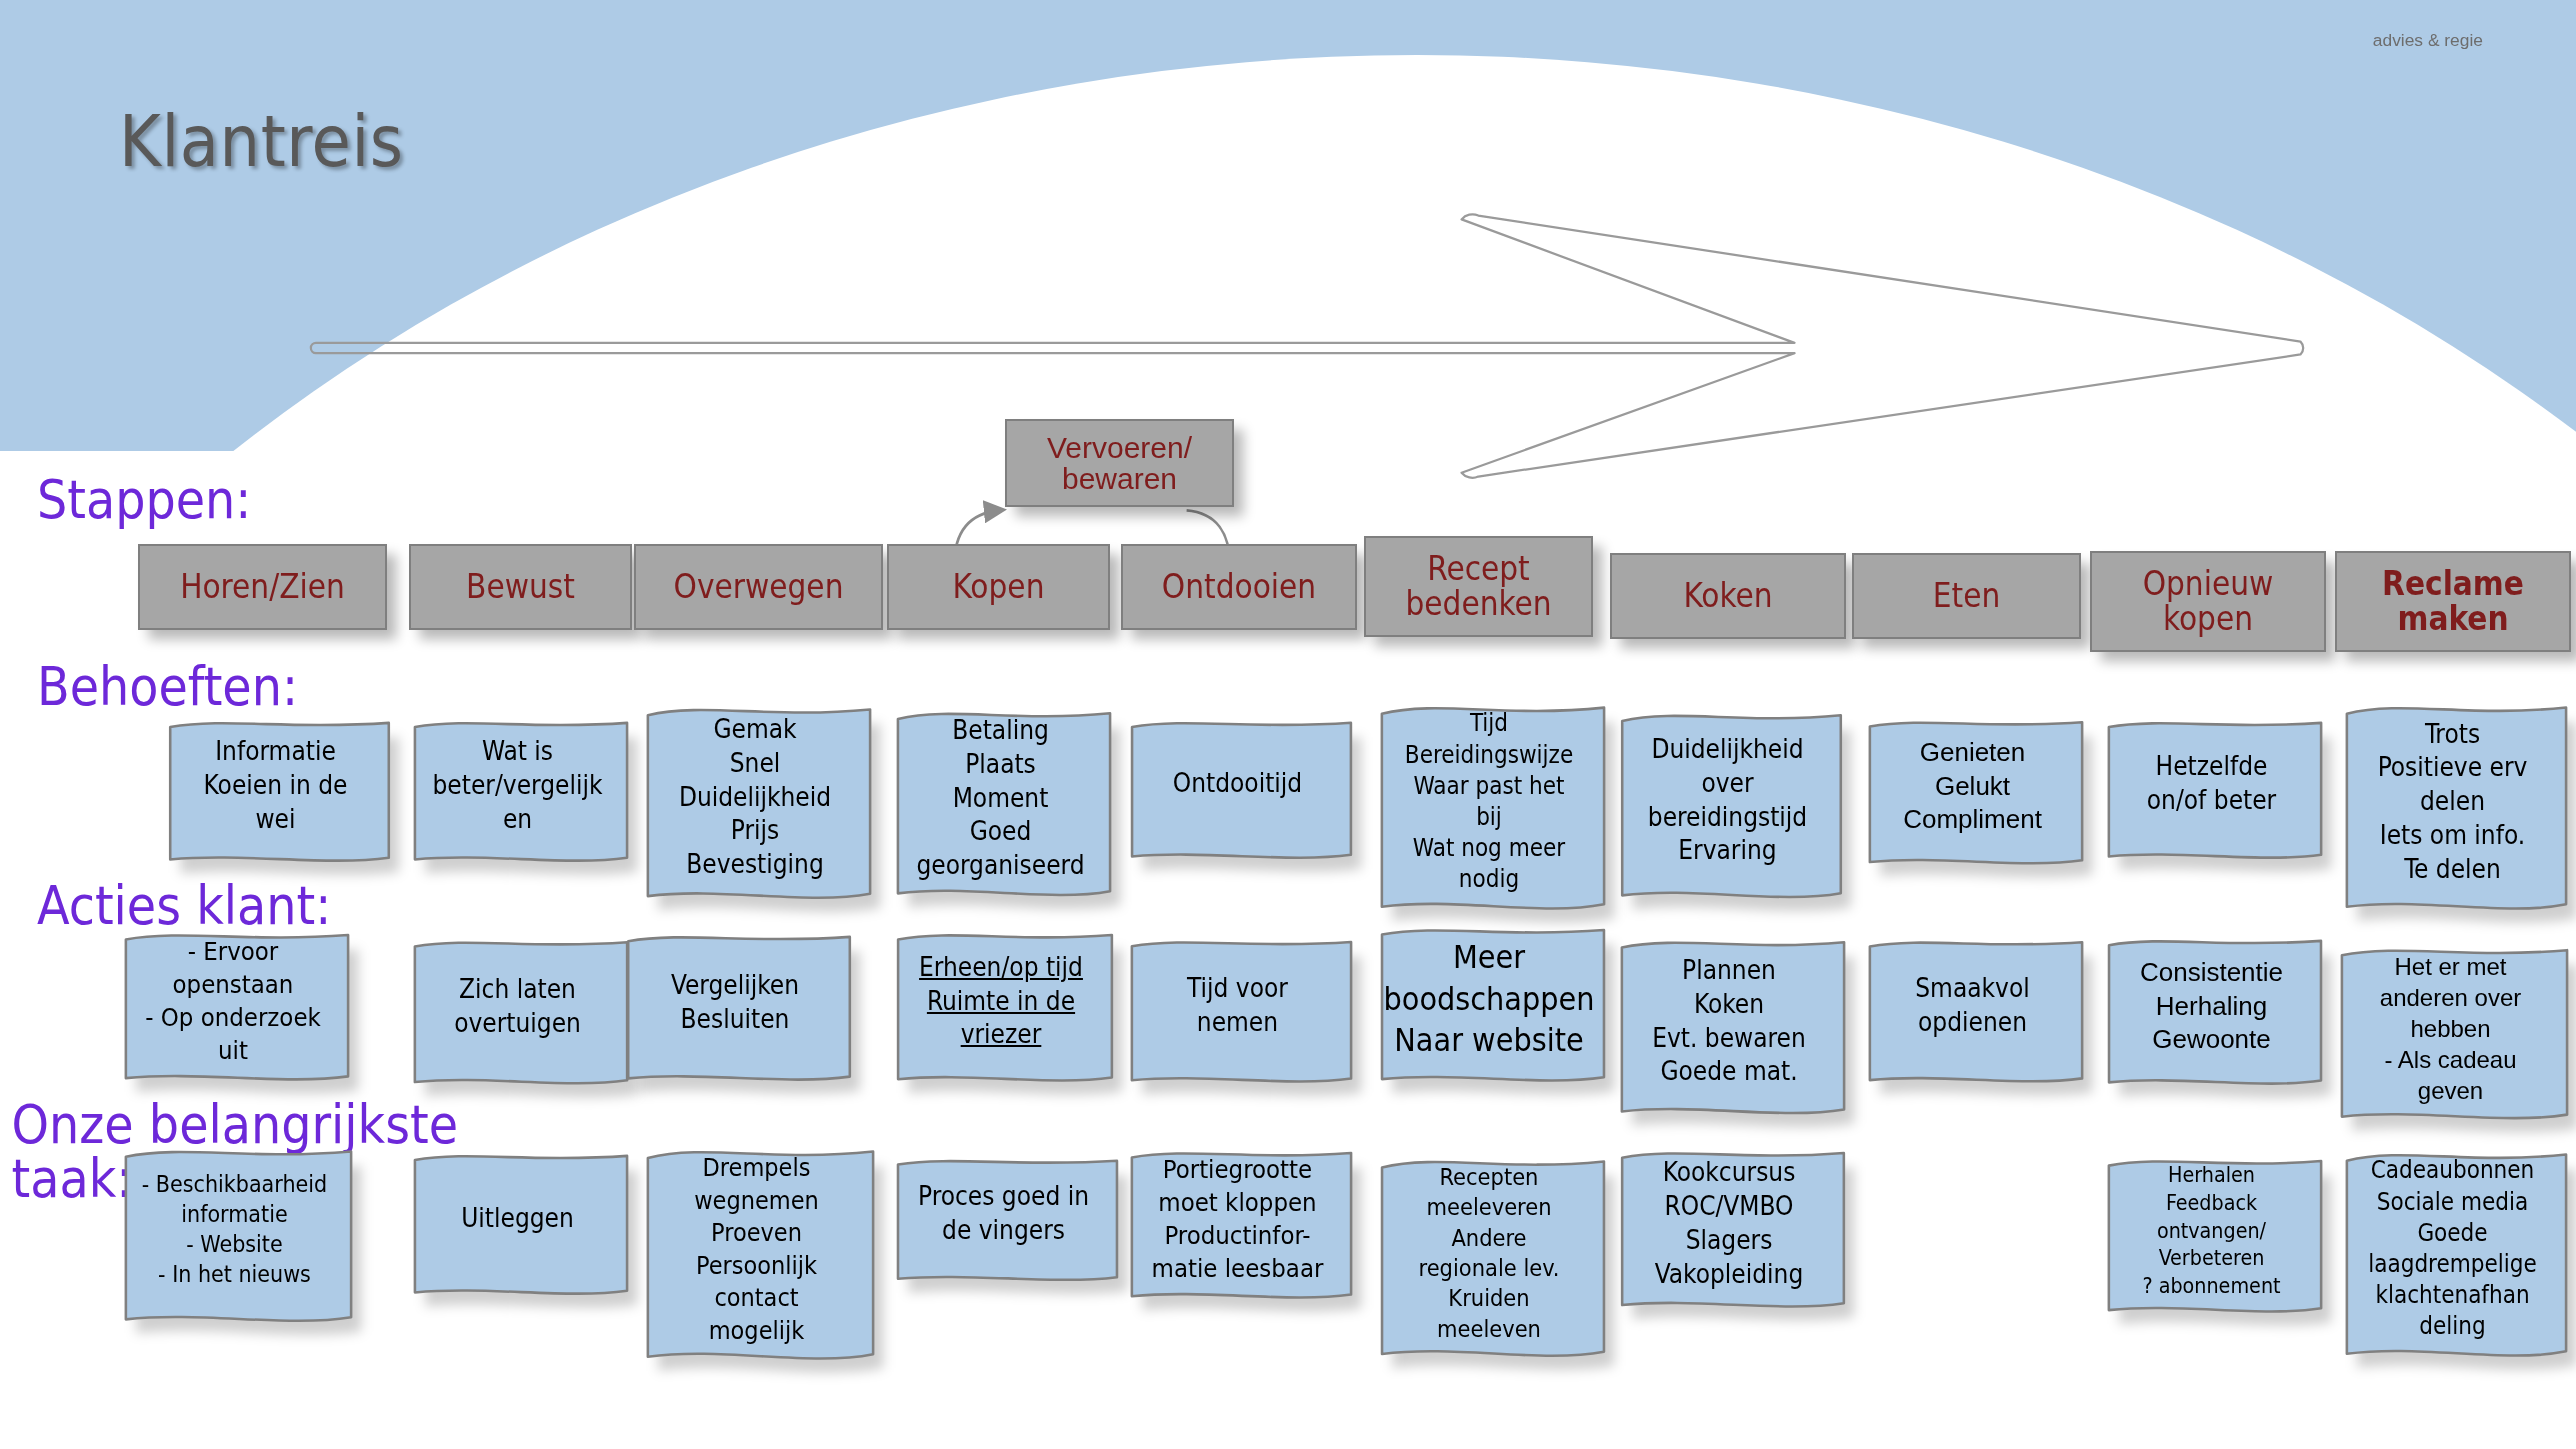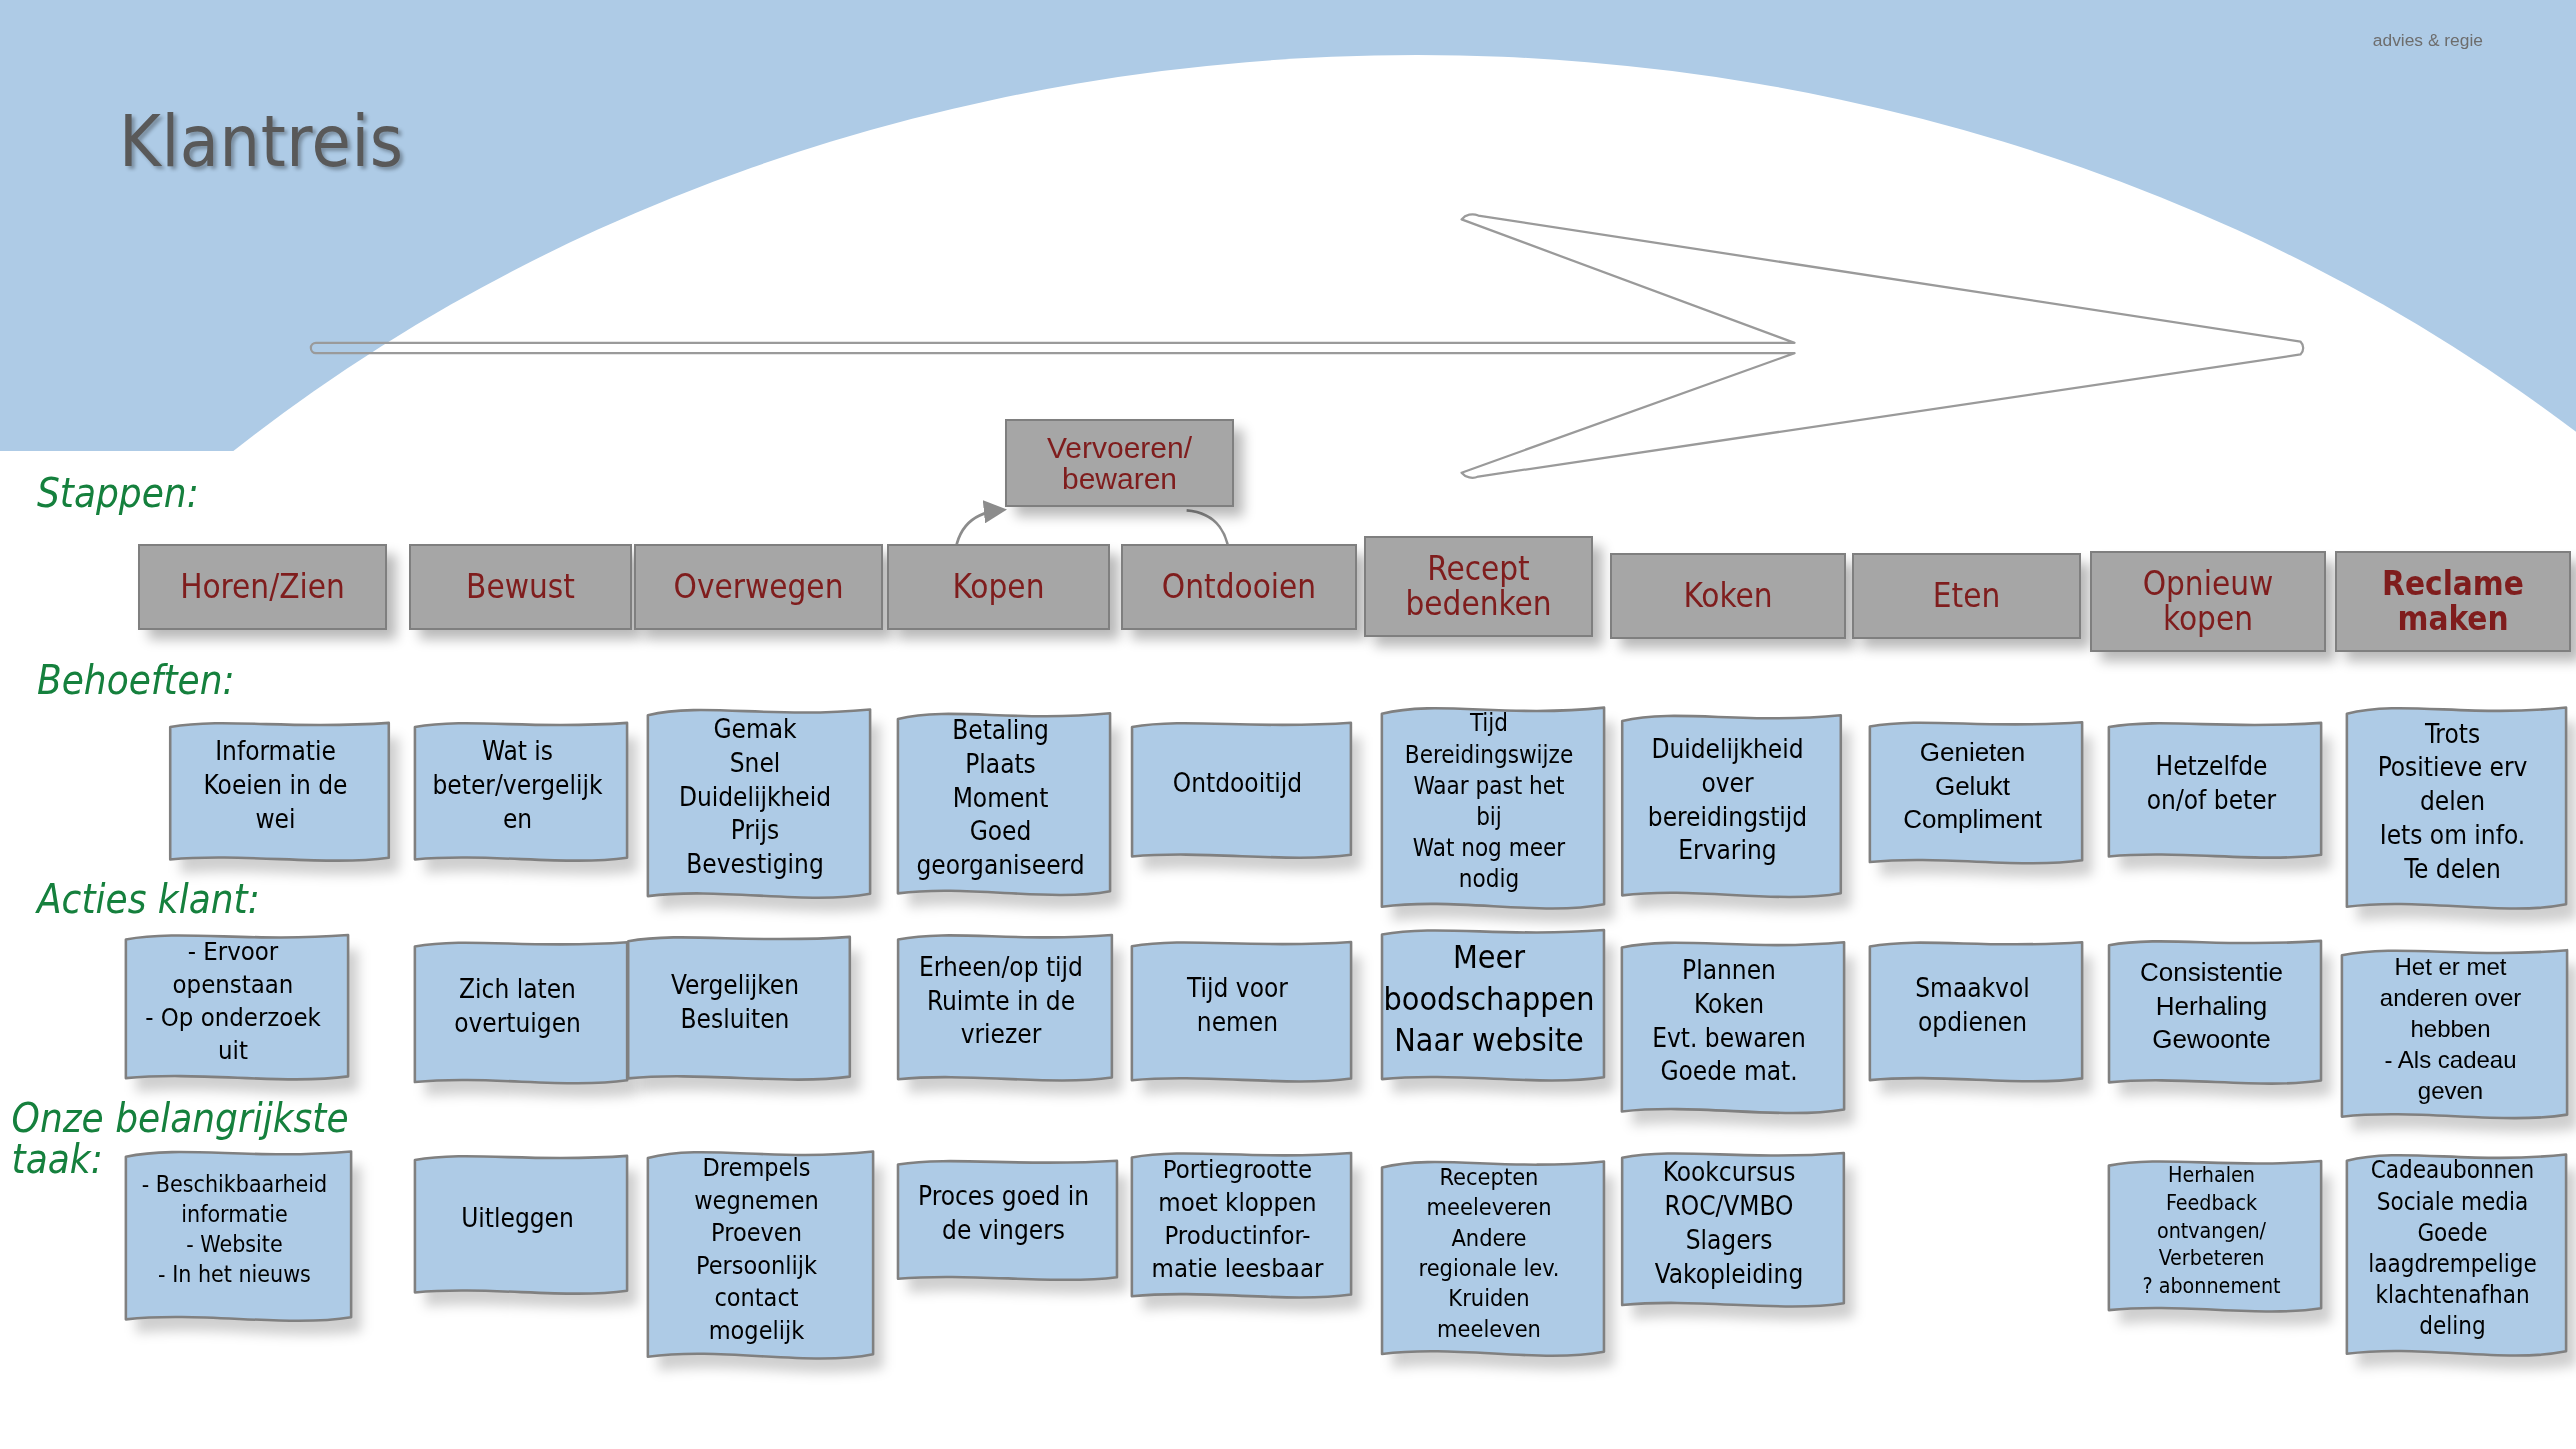--- a/index.html
+++ b/index.html
@@ -20,22 +20,22 @@
   #logo{position:absolute;right:35px;top:33px;text-align:right;color:#595959;}
   #logo .logo-main{font-size:48px;font-weight:300;line-height:.95;
       font-family:"Liberation Sans","DejaVu Sans",sans-serif;}
   #logo .puzzle{display:inline-block;vertical-align:7.7px;margin-left:2.6px;}
   #logo .logo-sub{font-size:17.4px;color:#6d6d6d;margin-top:-2.6px;margin-right:58px;}
 
   
   #big-arrow{position:absolute;left:309px;top:213px;width:2003px;height:270px;}
 
   
-  .row-label{position:absolute;font-size:40px;color:#15803d;line-height:1.02;
-      font-family:"Liberation Sans Narrow","DejaVu Sans Condensed","Liberation Sans",sans-serif;font-style:italic;}
+  .row-label{position:absolute;font-size:53px;color:#6d28d9;line-height:1.02;
+      font-family:"Liberation Sans Narrow","DejaVu Sans Condensed","Liberation Sans",sans-serif;}
   #label-stappen{left:37px;top:473px;}
   #label-behoeften{left:37px;top:660px;}
   #label-acties{left:37px;top:879px;}
   #label-taak{left:11.6px;top:1098px;}
 
   
   .step{position:absolute;background:#a6a6a6;border:2.6px solid #7f7f7f;
         color:#7f1d1d;display:flex;align-items:center;justify-content:center;
         text-align:center;line-height:1.04;font-size:31px;
         box-shadow:10.3px 10.3px 11.6px rgba(0,0,0,.28);
@@ -252,21 +252,21 @@
       <div class="note-text" style="top: 0px; height: 147px; font-size: 26px;">Vergelijken
 Besluiten</div>
     </div>
     <div class="note" style="left: 894px; top: 927px; width: 214px; height: 149px;">
       <svg width="240" height="179" viewBox="-6 -10 372 278">
         <path d="M0,9.28 C 83,-6.4959999999999996 182.60000000000002,13.919999999999998 332,2.32
           L332,223.648 C 239.04,237.568 109.56,215.296 0,226.432 Z" transform="translate(16,22)" fill="rgba(0,0,0,0.19)" filter="blur(9px)" style="filter: blur(9px);"></path>
         <path d="M0,9.28 C 83,-6.4959999999999996 182.60000000000002,13.919999999999998 332,2.32
           L332,223.648 C 239.04,237.568 109.56,215.296 0,226.432 Z" fill="#aecbe6" stroke="#808080" stroke-width="4" stroke-linejoin="round"></path>
       </svg>
-      <div class="note-text" style="top: 0px; height: 149px; font-size: 26px;">Erheen/op tijd
+      <div class="note-text" style="top: 0px; height: 149px; font-size: 26px; text-decoration: underline;">Erheen/op tijd
 Ruimte in de
 vriezer</div>
     </div>
     <div class="note" style="left: 1128px; top: 934px; width: 219px; height: 143px;">
       <svg width="245" height="173" viewBox="-6 -10 380 268">
         <path d="M0,8.88 C 85,-6.216 187.00000000000003,13.32 340,2.22
           L340,214.008 C 244.79999999999998,227.328 112.2,206.016 0,216.672 Z" transform="translate(16,22)" fill="rgba(0,0,0,0.19)" filter="blur(9px)" style="filter: blur(9px);"></path>
         <path d="M0,8.88 C 85,-6.216 187.00000000000003,13.32 340,2.22
           L340,214.008 C 244.79999999999998,227.328 112.2,206.016 0,216.672 Z" fill="#aecbe6" stroke="#808080" stroke-width="4" stroke-linejoin="round"></path>
       </svg>

